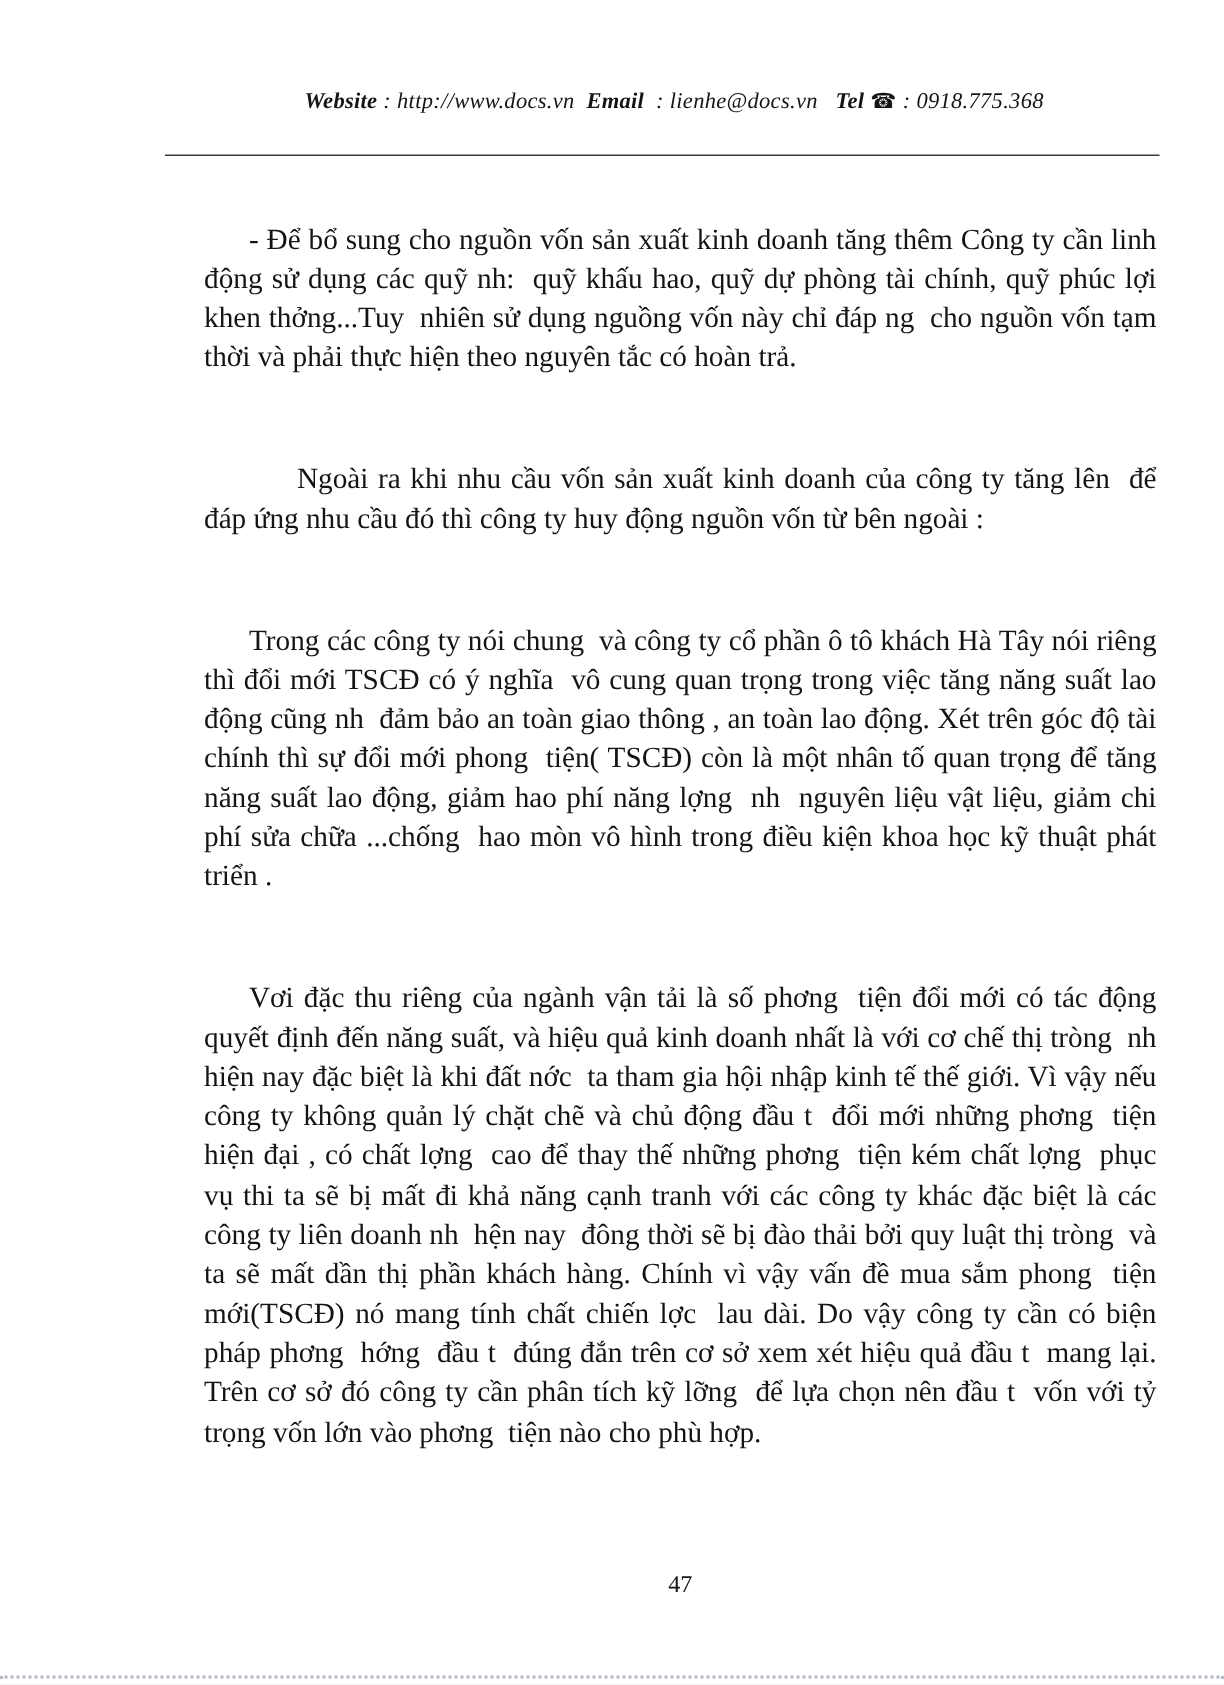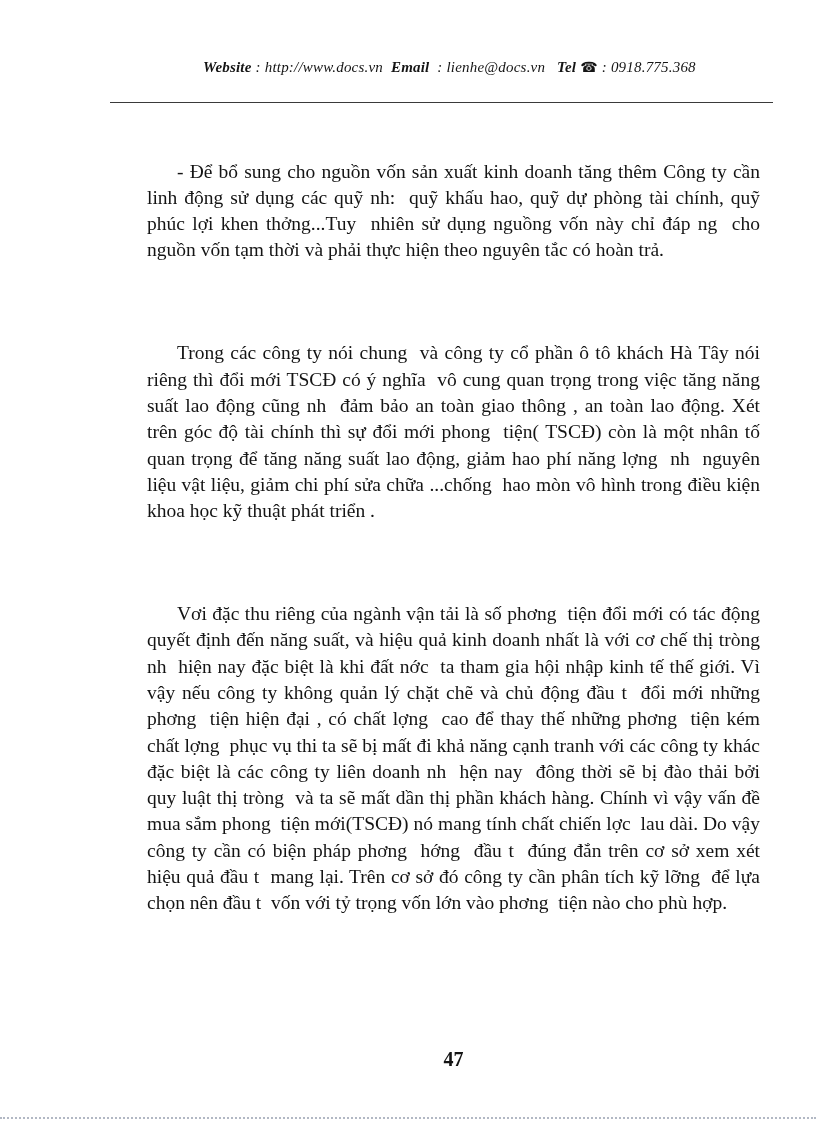--- a/index.html
+++ b/index.html
@@ -31,57 +31,57 @@
   .doc-body {
     position: absolute;
     top: 94px;
     left: 135px;
     width: 637px;
     text-align: justify;
     font-size: 19.5px;
     line-height: 26.3px;
     white-space: pre-wrap;
   }
-  .doc-body p { margin: 12px; }
+  .doc-body p { margin: 1px; }
   .indent-sm { text-indent: 30px; }
   .indent-lg { text-indent: 62px; }
   .section-heading {
     font-weight: bold;
     font-style: italic;
     padding-left: 37px;
     text-indent: -37px;
   }
   .footer {
     position: absolute;
     top: 1048px;
     left: 135px;
     width: 637px;
     text-align: center;
-    font-size: 20px;
-    font-weight: bold;
+    font-size: 16px;
   }
   .bottom-rule {
     position: absolute;
     top: 1117px;
     left: 0;
     width: 816px;
     border-top: 2px dotted #b2b8c4;
   }
 </style>
 </head>
 <body>
 
 <div class="page">
 
   <div class="header">
     <span class="lbl">Website</span><span> : http://www.docs.vn  </span><span class="lbl">Email</span><span>  : lienhe@docs.vn   </span><span class="lbl">Tel</span> <span class="phone-glyph">☎</span><span> : 0918.775.368</span>
   </div>
 
   <div class="doc-body">
     <p class="indent-sm">- Để bổ sung cho nguồn vốn sản xuất kinh doanh tăng thêm Công ty cần linh động sử dụng các quỹ nh:  quỹ khấu hao, quỹ dự phòng tài chính, quỹ phúc lợi khen thởng...Tuy  nhiên sử dụng nguồng vốn này chỉ đáp ng  cho nguồn vốn tạm thời và phải thực hiện theo nguyên tắc có hoàn trả.</p>
+    <p class="indent-lg">Ngoài ra khi nhu cầu vốn sản xuất kinh doanh của công ty tăng lên  để đáp ứng nhu cầu đó thì công ty huy động nguồn vốn từ bên ngoài :</p>
     <p class="indent-sm">Trong các công ty nói chung  và công ty cổ phần ô tô khách Hà Tây nói riêng thì đổi mới TSCĐ có ý nghĩa  vô cung quan trọng trong việc tăng năng suất lao động cũng nh  đảm bảo an toàn giao thông , an toàn lao động. Xét trên góc độ tài chính thì sự đổi mới phong  tiện( TSCĐ) còn là một nhân tố quan trọng để tăng năng suất lao động, giảm hao phí năng lợng  nh  nguyên liệu vật liệu, giảm chi phí sửa chữa ...chống  hao mòn vô hình trong điều kiện khoa học kỹ thuật phát triển .</p>
     <p class="indent-sm">Vơi đặc thu riêng của ngành vận tải là số phơng  tiện đổi mới có tác động quyết định đến năng suất, và hiệu quả kinh doanh nhất là với cơ chế thị tròng  nh  hiện nay đặc biệt là khi đất nớc  ta tham gia hội nhập kinh tế thế giới. Vì vậy nếu công ty không quản lý chặt chẽ và chủ động đầu t  đổi mới những phơng  tiện hiện đại , có chất lợng  cao để thay thế những phơng  tiện kém chất lợng  phục vụ thi ta sẽ bị mất đi khả năng cạnh tranh với các công ty khác đặc biệt là các công ty liên doanh nh  hện nay  đông thời sẽ bị đào thải bởi quy luật thị tròng  và ta sẽ mất dần thị phần khách hàng. Chính vì vậy vấn đề mua sắm phong  tiện mới(TSCĐ) nó mang tính chất chiến lợc  lau dài. Do vậy công ty cần có biện pháp phơng  hớng  đầu t  đúng đắn trên cơ sở xem xét hiệu quả đầu t  mang lại. Trên cơ sở đó công ty cần phân tích kỹ lỡng  để lựa chọn nên đầu t  vốn với tỷ trọng vốn lớn vào phơng  tiện nào cho phù hợp.</p>
     
   </div>
 
   <div class="footer">47</div>
 
   <div class="bottom-rule"></div>
 
 </div>

